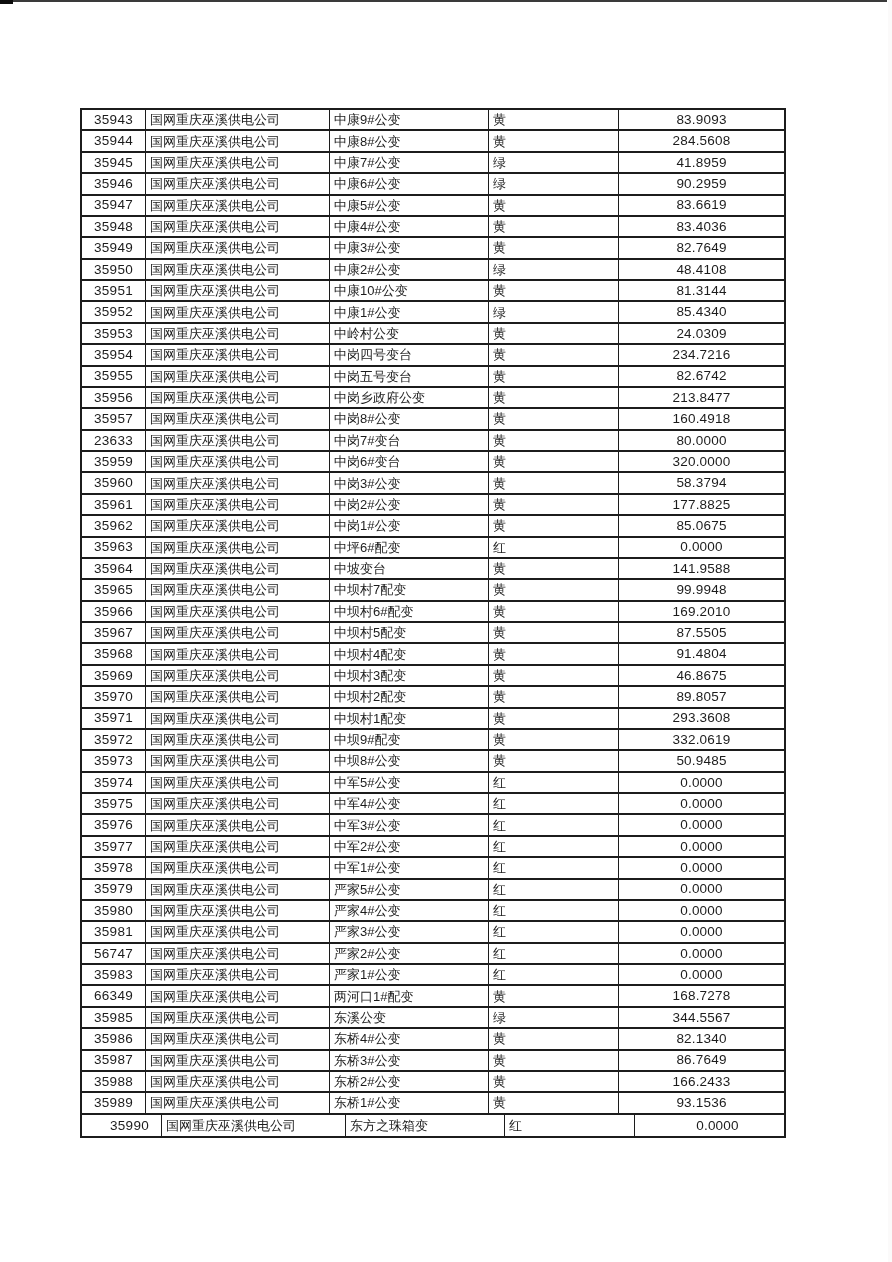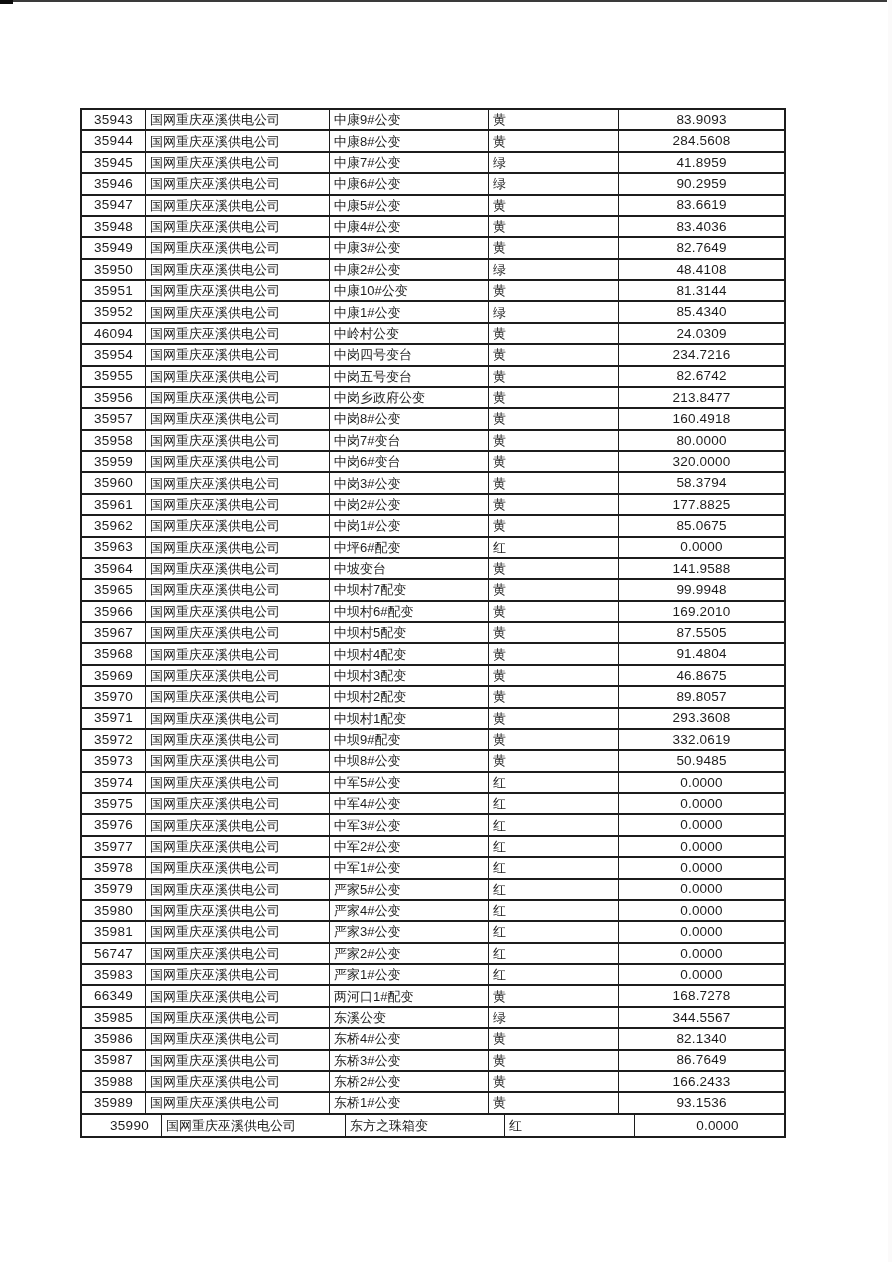--- a/index.html
+++ b/index.html
@@ -157,21 +157,21 @@
 
   <div class="row">
     <div class="cell c-id">35952</div>
     <div class="cell c-company">国网重庆巫溪供电公司</div>
     <div class="cell c-name">中康1#公变</div>
     <div class="cell c-status">绿</div>
     <div class="cell c-value">85.4340</div>
   </div>
 
   <div class="row">
-    <div class="cell c-id">46094</div>
+    <div class="cell c-id">35953</div>
     <div class="cell c-company">国网重庆巫溪供电公司</div>
     <div class="cell c-name">中岭村公变</div>
     <div class="cell c-status">黄</div>
     <div class="cell c-value">24.0309</div>
   </div>
 
   <div class="row">
     <div class="cell c-id">35954</div>
     <div class="cell c-company">国网重庆巫溪供电公司</div>
     <div class="cell c-name">中岗四号变台</div>
@@ -197,21 +197,21 @@
 
   <div class="row">
     <div class="cell c-id">35957</div>
     <div class="cell c-company">国网重庆巫溪供电公司</div>
     <div class="cell c-name">中岗8#公变</div>
     <div class="cell c-status">黄</div>
     <div class="cell c-value">160.4918</div>
   </div>
 
   <div class="row">
-    <div class="cell c-id">35958</div>
+    <div class="cell c-id">23633</div>
     <div class="cell c-company">国网重庆巫溪供电公司</div>
     <div class="cell c-name">中岗7#变台</div>
     <div class="cell c-status">黄</div>
     <div class="cell c-value">80.0000</div>
   </div>
 
   <div class="row">
     <div class="cell c-id">35959</div>
     <div class="cell c-company">国网重庆巫溪供电公司</div>
     <div class="cell c-name">中岗6#变台</div>

